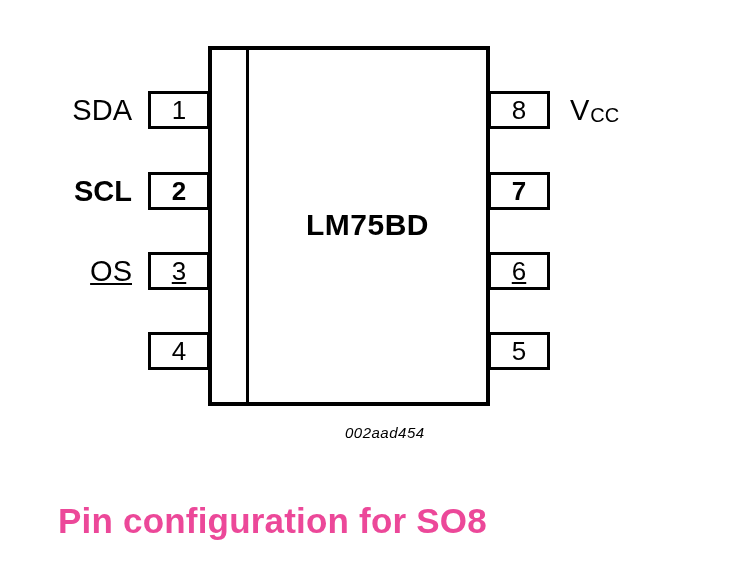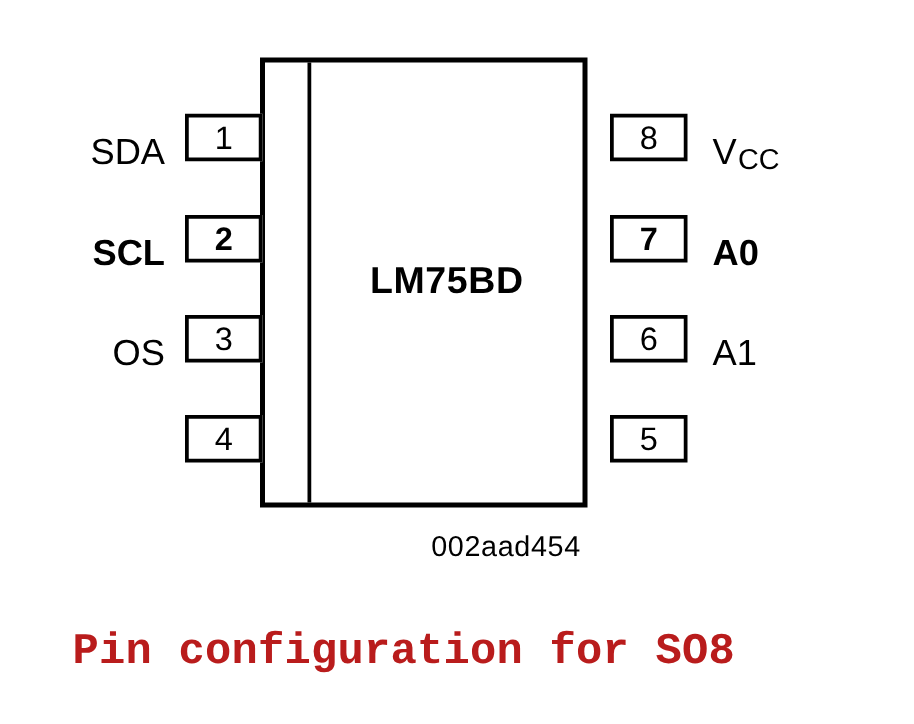--- a/index.html
+++ b/index.html
@@ -12,21 +12,21 @@
     height: 579px;
     background: #ffffff;
     overflow: hidden;
   }
 
   
   .chip-body {
     position: absolute;
     left: 208px;
     top: 46px;
-    width: 262px;
+    width: 282px;
     height: 360px;
     border: 4px solid #000;
     background: #fff;
   }
   .pin1-strip {
     position: absolute;
     left: 34px;
     top: 0;
     width: 3px;
     height: 100%;
@@ -58,49 +58,49 @@
   .pin-box.left  { left: 148px; }
   .pin-box.right { left: 488px; }
 
   
   .pin-label {
     position: absolute;
     height: 38px;
     display: flex;
     align-items: center;
     font-size: 29px;
-    margin-top: 12px;
   }
   .pin-label.left {
     left: 40px;
     width: 92px;
     justify-content: flex-end;
   }
   .pin-label.right {
     left: 570px;
     width: 130px;
     justify-content: flex-start;
   }
   .pin-label sub {
-    font-size: 23px;
+    font-size: 20px;
     position: relative;
     top: 5px;
     left: 1px;
   }
 
   .row1 { top: 91px; }
   .row2 { top: 172px; font-weight: bold; }
-  .row3 { top: 252px; }
+  .row3 { top: 252px; text-decoration: underline; }
   .row4 { top: 332px; }
 
   .figure-id {
     position: absolute;
     left: 345px;
     top: 424px;
-    font-size: 23px;
+    font-style: italic;
+    font-size: 15px;
     letter-spacing: 0.5px;
   }
 
   .figure-caption {
     position: absolute;
     left: 58px;
     top: 501px;
     font-size: 35px;
     font-weight: bold;
     letter-spacing: 0.2px;
@@ -143,20 +143,18 @@
     <span>6</span>
   </div>
   <div class="pin-box right row4">
     <span>5</span>
   </div>
 
   <div class="pin-label right row1">
     <span>V</span>
       <sub>CC</sub>
   </div>
-  <div class="pin-label right row2">A0</div>
-  <div class="pin-label right row3">A1</div>
 
   <div class="figure-id">002aad454</div>
 
-  <div class="figure-caption" style="color: #b91c1c; font-family: Liberation Mono, monospace;">Pin configuration for SO8</div>
+  <div class="figure-caption" style="color: #ec4899;">Pin configuration for SO8</div>
 
 </div>
 
 </body></html>

